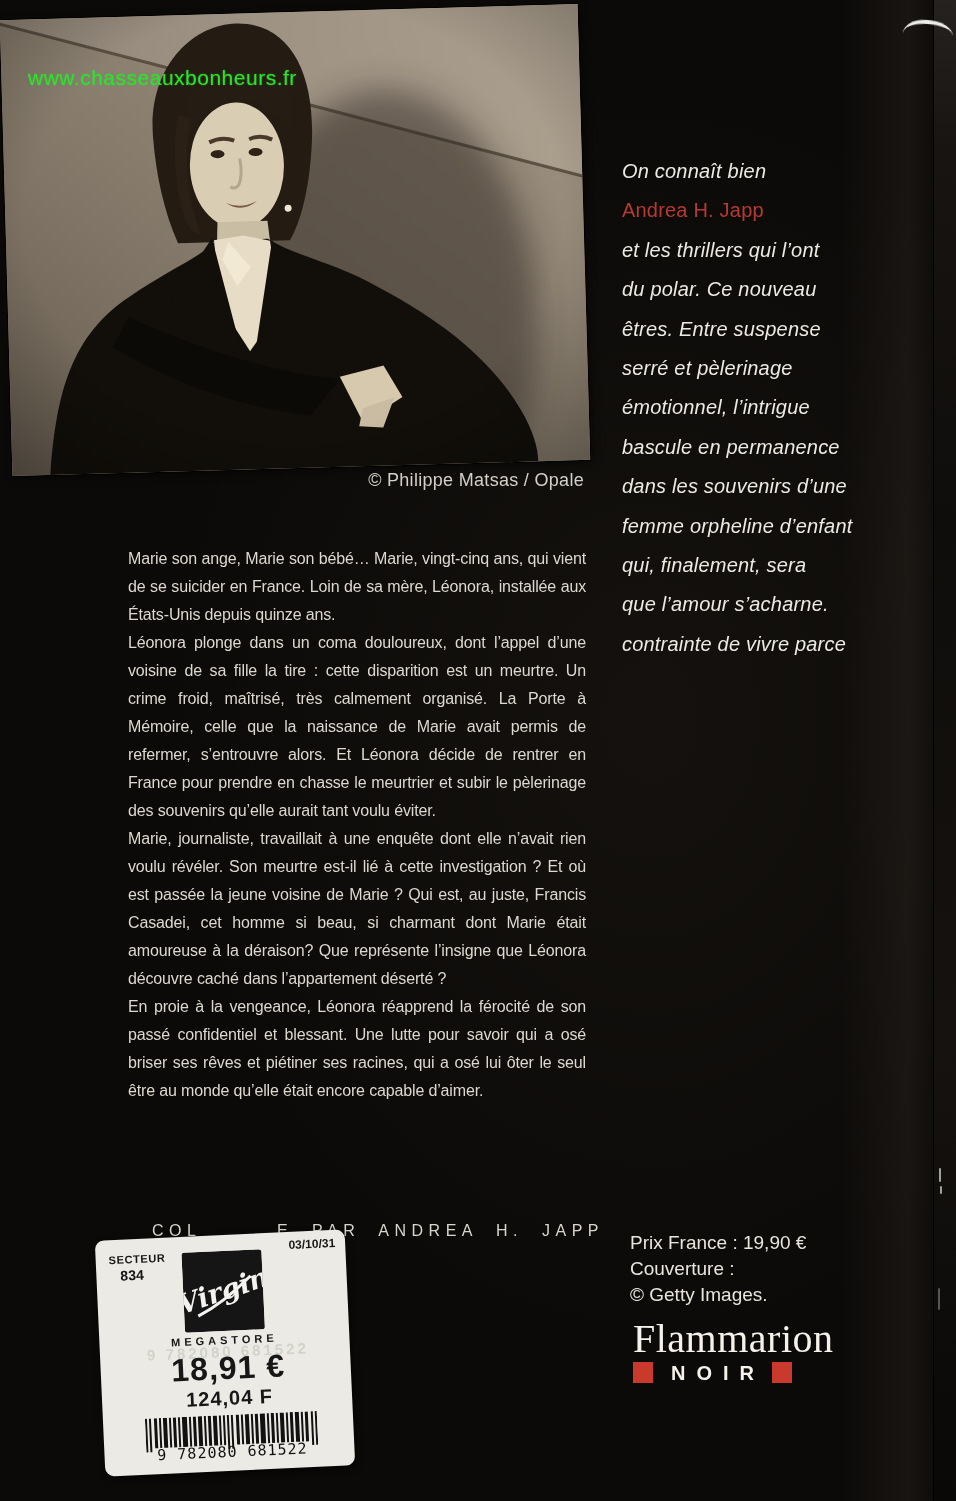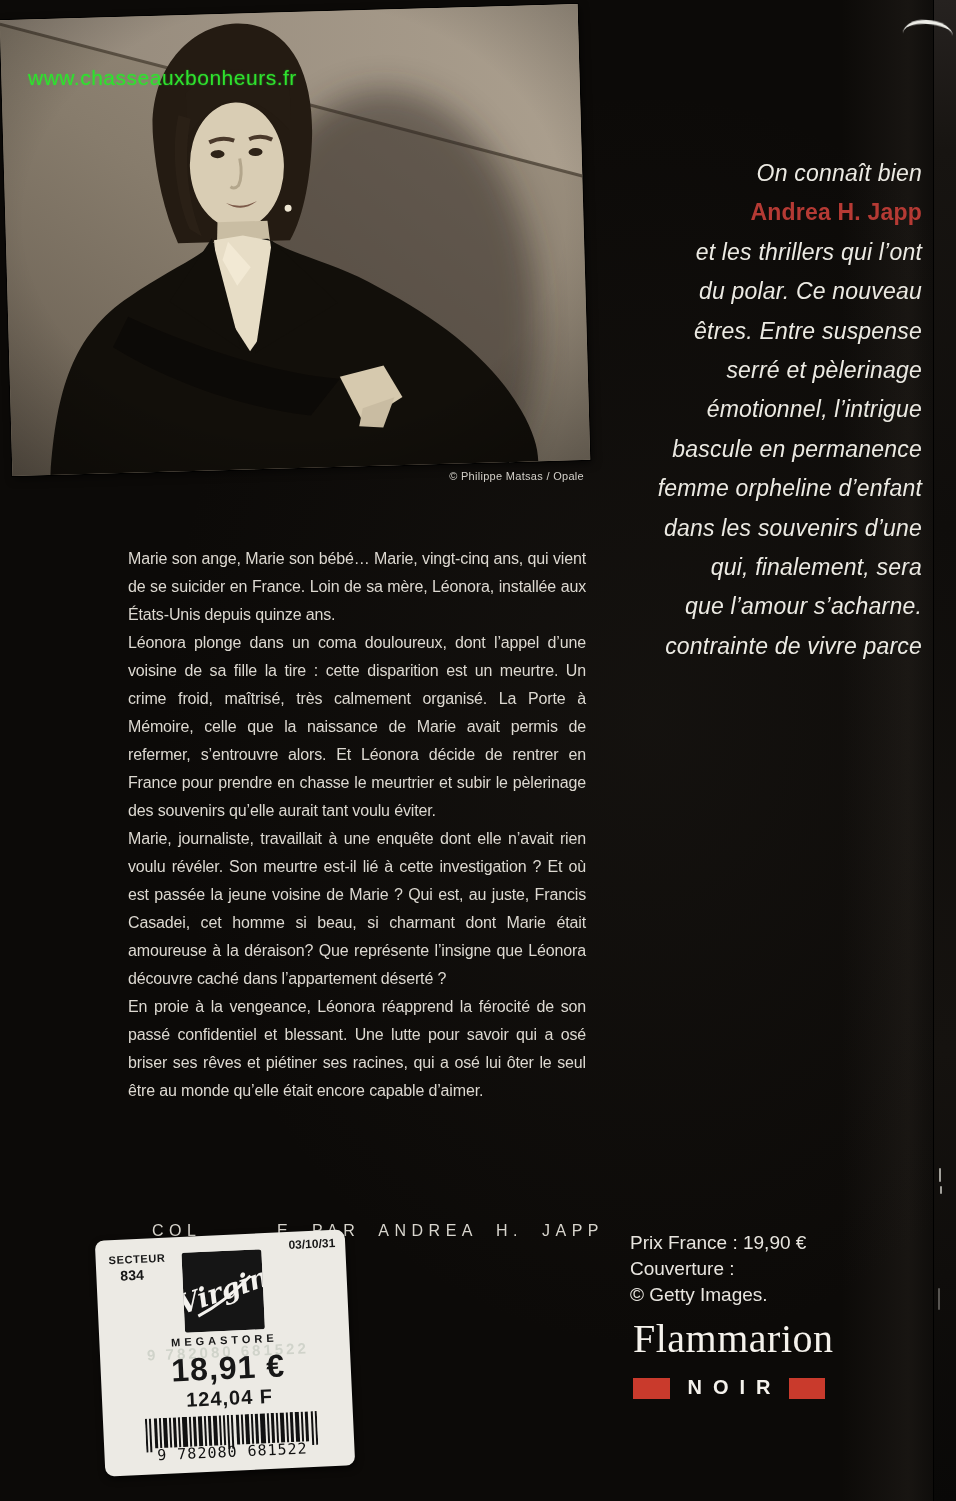--- a/index.html
+++ b/index.html
@@ -24,29 +24,29 @@
     overflow:hidden;background:#877c6c;
   }
   .photo svg{display:block;width:100%;height:100%;}
   .watermark{
     position:absolute;left:28px;top:66px;z-index:6;
     font-size:21px;letter-spacing:.5px;color:var(--watermark-green,#2ee12e);
     text-shadow:0 0 2px rgba(46,225,46,.55);
   }
   .photo-credit{
     position:absolute;left:6px;top:470px;width:578px;text-align:right;
-    font-size:11px;color:#d3d0c9;letter-spacing:.3px;
+    font-size:18px;color:#d3d0c9;letter-spacing:.3px;
   }
   
   .blurb{position:absolute;left:622px;top:160px;width:300px;}
   .blurb-line{
-    height:39.4px;font-size:23px;font-style:italic;color:#eceae3;
-    letter-spacing:.2px;white-space:nowrap;text-align:right;
-  }
-  .blurb-line.author{font-style:normal;font-weight:bold;color:var(--author-red,#b53a34);margin-left:27px;}
+    height:39.4px;font-size:20px;font-style:italic;color:#eceae3;
+    letter-spacing:.2px;white-space:nowrap;
+  }
+  .blurb-line.author{font-style:normal;font-weight:normal;color:var(--author-red,#b53a34);}
   
   .synopsis{
     position:absolute;left:128px;top:545px;width:458px;
     font-size:16px;line-height:28px;color:var(--text-warm-white,#ddd9d1);
     text-align:justify;letter-spacing:-0.15px;
   }
   .synopsis p{margin:0;}
   
   .collection{position:absolute;left:146px;top:1222px;width:458px;height:20px;z-index:2;}
   .collection .frag{
@@ -91,21 +91,21 @@
     font-family:"DejaVu Sans Mono",monospace;font-size:15px;letter-spacing:1px;color:#111;
   }
   
   .price-block{position:absolute;left:630px;top:1230px;font-size:19px;line-height:26px;color:#e8e5df;}
   
   .publisher{position:absolute;left:633px;top:1318px;width:200px;}
   .publisher-name{
     font-family:Liberation Serif, serif;font-size:40px;color:#f5f2ec;
     letter-spacing:.5px;line-height:42px;white-space:nowrap;
   }
-  .noir-badge{display:flex;align-items:flex-end;margin-top:16px;width:192px;}
+  .noir-badge{display:flex;align-items:flex-start;margin-top:2px;width:159px;}
   .noir-bar{flex:1 1 54px;height:21px;background:var(--accent-red,#c93a2c);}
   .noir-letters{
     padding:0 7px;font-size:20px;font-weight:bold;color:#f5f2ec;
     letter-spacing:11px;text-indent:11px;white-space:nowrap;
   }
   
   .page-edge{
     position:absolute;left:933px;top:0;width:23px;height:1501px;
     background:linear-gradient(180deg,#262220 0%,#171411 10%,#0f0d0b 35%,#15120f 70%,#090807 100%);
     border-left:1px solid #000;
@@ -177,22 +177,22 @@
 
   <div class="blurb">
     <div class="blurb-line">On connaît bien</div>
     <div class="blurb-line author">Andrea H. Japp</div>
     <div class="blurb-line">et les thrillers qui l’ont</div>
     <div class="blurb-line">du polar. Ce nouveau</div>
     <div class="blurb-line">êtres. Entre suspense</div>
     <div class="blurb-line">serré et pèlerinage</div>
     <div class="blurb-line">émotionnel, l’intrigue</div>
     <div class="blurb-line">bascule en permanence</div>
+    <div class="blurb-line">dans les souvenirs d’une</div>
     <div class="blurb-line">femme orpheline d’enfant</div>
-    <div class="blurb-line">dans les souvenirs d’une</div>
     <div class="blurb-line">qui, finalement, sera</div>
     <div class="blurb-line">que l’amour s’acharne.</div>
     <div class="blurb-line">contrainte de vivre parce</div>
   </div>
 
   <div class="synopsis">
     <p>Marie son ange, Marie son bébé… Marie, vingt-cinq ans, qui vient de se suicider en France. Loin de sa mère, Léonora, installée aux États-Unis depuis quinze ans.</p>
     <p>Léonora plonge dans un coma douloureux, dont l’appel d’une voisine de sa fille la tire : cette disparition est un meurtre. Un crime froid, maîtrisé, très calmement organisé. La Porte à Mémoire, celle que la naissance de Marie avait permis de refermer, s’entrouvre alors. Et Léonora décide de rentrer en France pour prendre en chasse le meurtrier et subir le pèlerinage des souvenirs qu’elle aurait tant voulu éviter.</p>
     <p>Marie, journaliste, travaillait à une enquête dont elle n’avait rien voulu révéler. Son meurtre est-il lié à cette investigation ? Et où est passée la jeune voisine de Marie ? Qui est, au juste, Francis Casadei, cet homme si beau, si charmant dont Marie était amoureuse à la déraison? Que représente l’insigne que Léonora découvre caché dans l’appartement déserté ?</p>
     <p>En proie à la vengeance, Léonora réapprend la férocité de son passé confidentiel et blessant. Une lutte pour savoir qui a osé briser ses rêves et piétiner ses racines, qui a osé lui ôter le seul être au monde qu’elle était encore capable d’aimer.</p>

